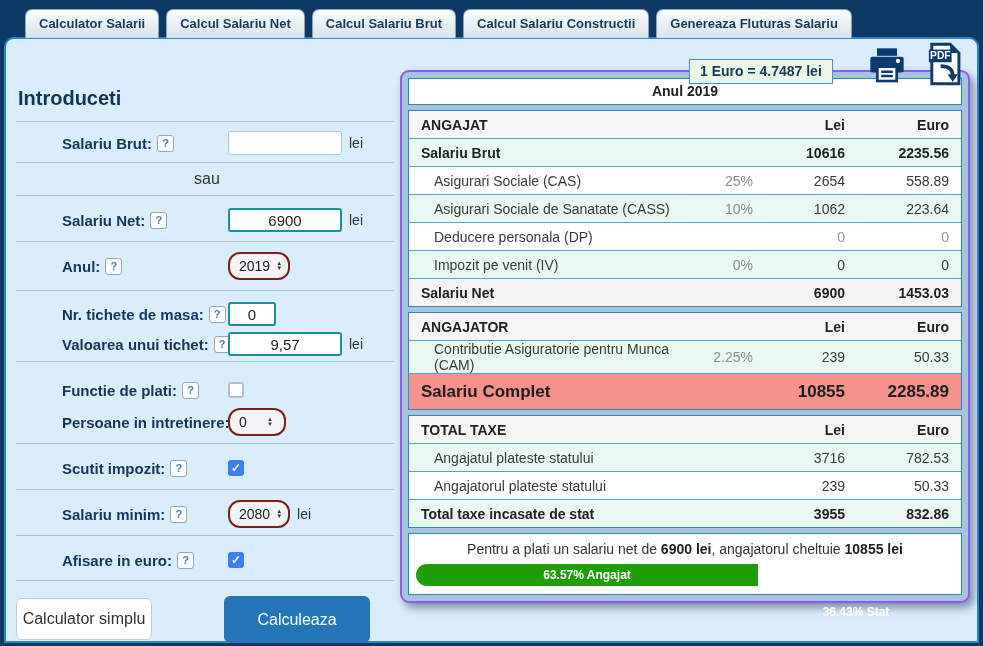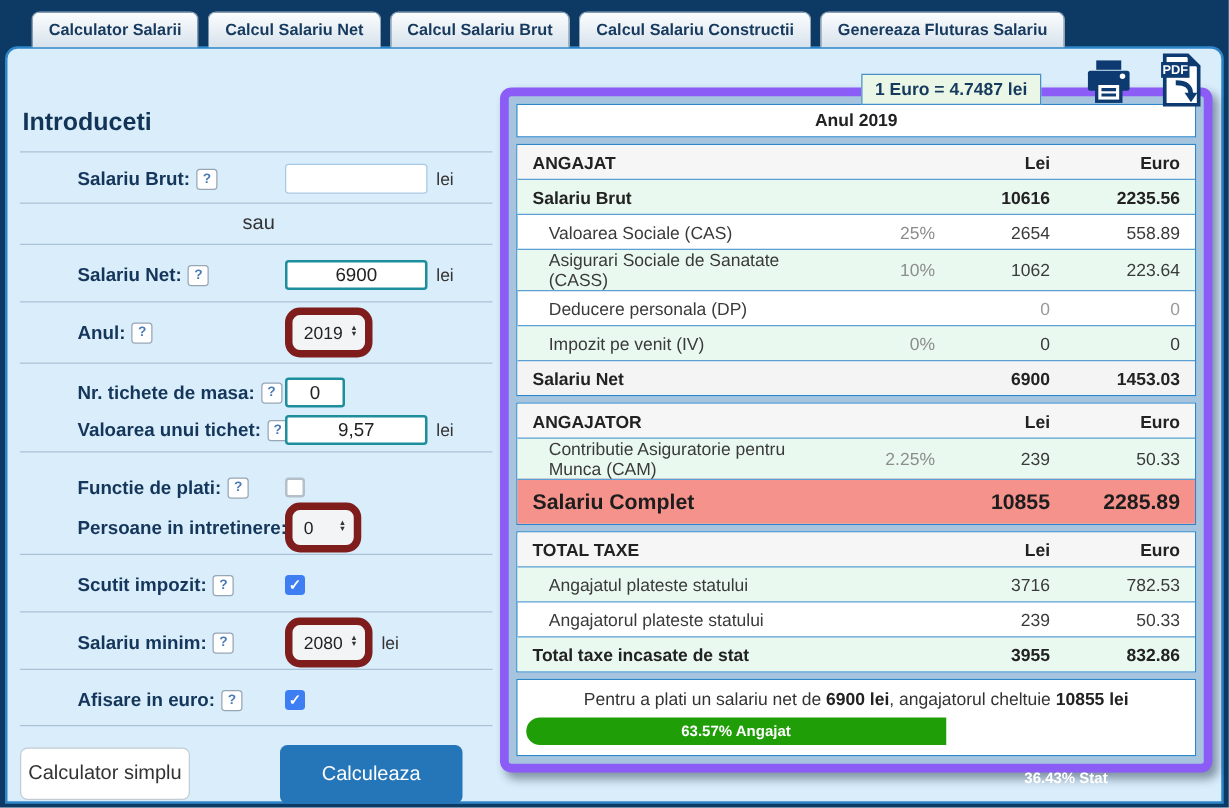--- a/index.html
+++ b/index.html
@@ -48,21 +48,21 @@
   .ctrl { position:absolute; left:210px; display:flex; align-items:center; }
   .txt-input {
     height:24px; width:114px; background:#fff;
     border:2px solid #1d8e9b; border-radius:3px;
     text-align:center; font-size:15px; color:#222; font-family:inherit;
   }
   .txt-input.empty { border:1px solid #a9c8e6; }
   .txt-input.small { width:48px; }
   .unit { margin-left:7px; font-size:14px; color:#333; }
   .select {
-    height:40px; border:6px solid #7f1d1d; border-radius:12px;
+    height:28px; border:2px solid #7f1d1d; border-radius:12px;
     background:#f2f4f6; display:flex; align-items:center;
     padding:0 6px 0 9px; gap:6px; font-size:14px; color:#222; cursor:pointer;
   }
   .select.wide { min-width:58px; }
   .arrows { display:flex; flex-direction:column; font-size:6px; line-height:5px; color:#333; }
   .cb {
     width:16px; height:16px; border-radius:3px;
     border:2px solid #b4bfca; background:#fff; cursor:pointer;
     display:inline-flex; align-items:center; justify-content:center;
   }
@@ -84,21 +84,21 @@
     position:absolute; left:683px; top:20px; height:25px; z-index:8;
     border:1px solid #4a90c8; background:#eaf7e6;
     padding:3px 10px; font-size:14px; font-weight:bold; color:#16395e;
   }
   .icon-btn { position:absolute; z-index:8; cursor:pointer; }
   .icon-printer { left:861px; top:6px; }
   .icon-pdf { left:918px; top:3px; }
   
   .results {
     position:absolute; left:394px; top:31px; width:570px; z-index:4;
-    background:#a6c4de; border:7px solid #8b5cf6; border-radius:9px;
+    background:#a6c4de; border:2px solid #8b5cf6; border-radius:9px;
     padding:6px; box-shadow:4px 5px 8px rgba(15,35,60,.45);
   }
   .sec { background:#fff; border:1px solid #2e86c9; margin-bottom:5px; }
   .sec:last-child { margin-bottom:0; }
   .year { text-align:center; font-weight:bold; font-size:14px; color:#222; line-height:25px; }
   .trow {
     display:grid; grid-template-columns:1fr 78px 92px 104px;
     align-items:center; min-height:28px; padding:0 12px;
     font-size:14px; color:#3a3a3a; border-top:1px solid #5b9fd4;
   }
@@ -297,21 +297,21 @@
         <span>Lei</span>
         <span>Euro</span>
       </div>
       <div class="trow green boldrow">
         <span>Salariu Brut</span>
           <span></span>
         <span>10616</span>
         <span>2235.56</span>
       </div>
       <div class="trow">
-        <span class="indent">Valoarea Sociale (CAS)</span>
+        <span class="indent">Asigurari Sociale (CAS)</span>
         <span class="pct">25%</span>
         <span>2654</span>
         <span>558.89</span>
       </div>
       <div class="trow green">
         <span class="indent">Asigurari Sociale de Sanatate (CASS)</span>
         <span class="pct">10%</span>
         <span>1062</span>
         <span>223.64</span>
       </div>

